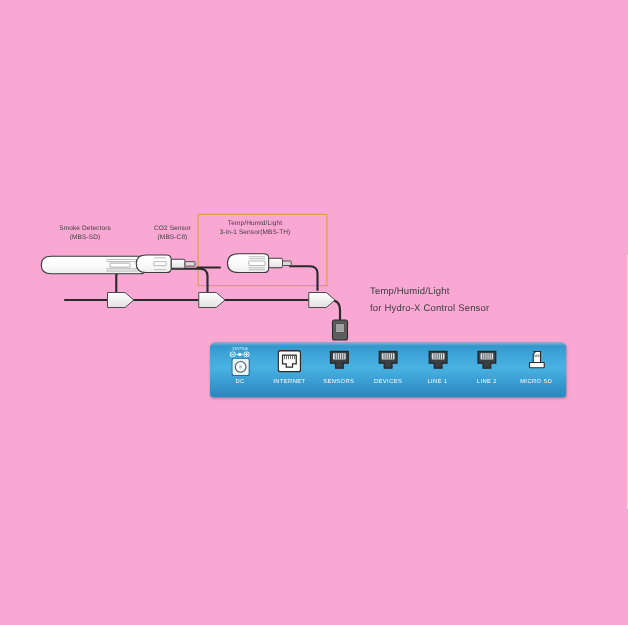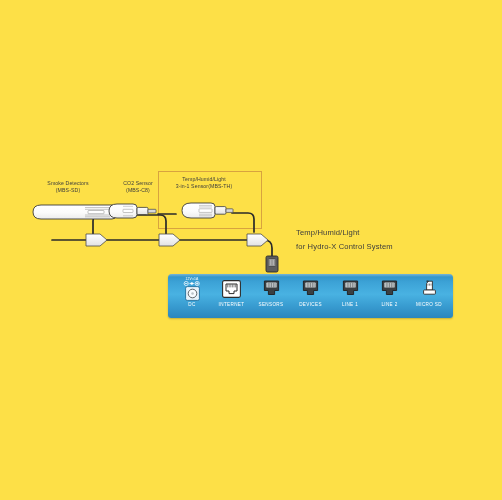--- a/index.html
+++ b/index.html
@@ -13,21 +13,21 @@
     position: relative;
     overflow: hidden;
     font-family: "Liberation Sans", sans-serif;
   }
 
   #stage {
     position: absolute;
     left: 0; top: 0;
     width: 502px;
     height: 500px;
-    background: #fde047;
+    background: #f9a8d4;
   }
 
   
   .dev-label {
     position: absolute;
     font-size: 5.2px;
     line-height: 7px;
     color: #3c3c3c;
     text-align: center;
     letter-spacing: 0.1px;
@@ -282,21 +282,21 @@
         <line x1="271.2" y1="259.6" x2="271.2" y2="265.4"></line>
         <line x1="272.8" y1="259.6" x2="272.8" y2="265.4"></line>
         <line x1="274.4" y1="259.6" x2="274.4" y2="265.4"></line>
       </g>
     </g>
 
   </svg>
 
   <div id="caption">
     <div class="cap-line">Temp/Humid/Light</div>
-    <div class="cap-sub">for Hydro-X Control System</div>
+    <div class="cap-sub">for Hydro-X Control Sensor</div>
   </div>
 
   <div id="panel">
     <div id="ports">
 
       <div class="port port-dc">
         <div class="dc-spec">12V⌸1A</div>
         <div class="dc-polarity">
           <svg width="18" height="5" viewBox="0 0 18 5">
             <circle cx="3.2" cy="2.5" r="2.1" fill="none" stroke="#ffffff" stroke-width="0.7"></circle>

